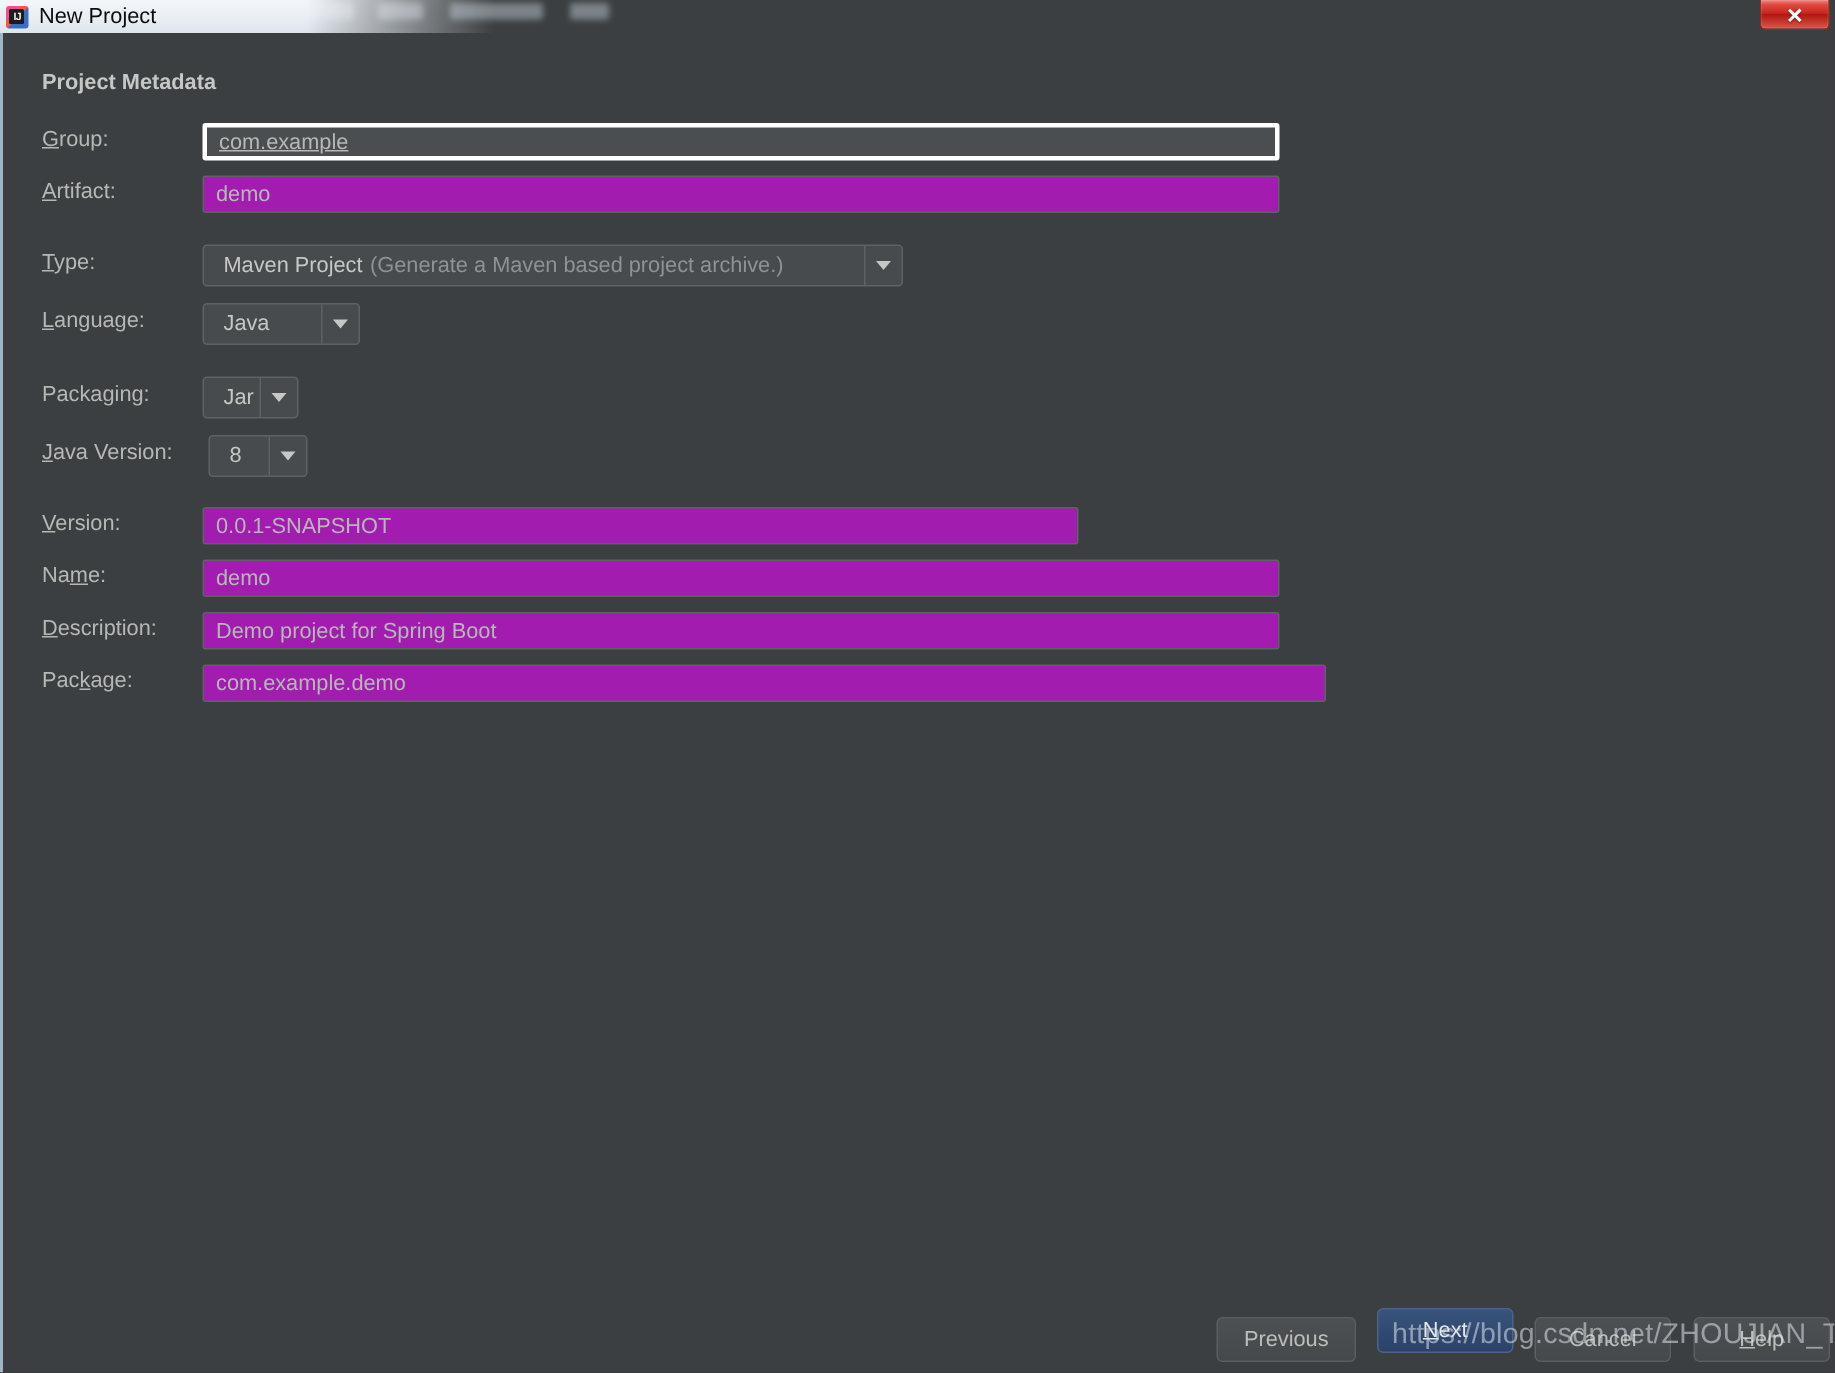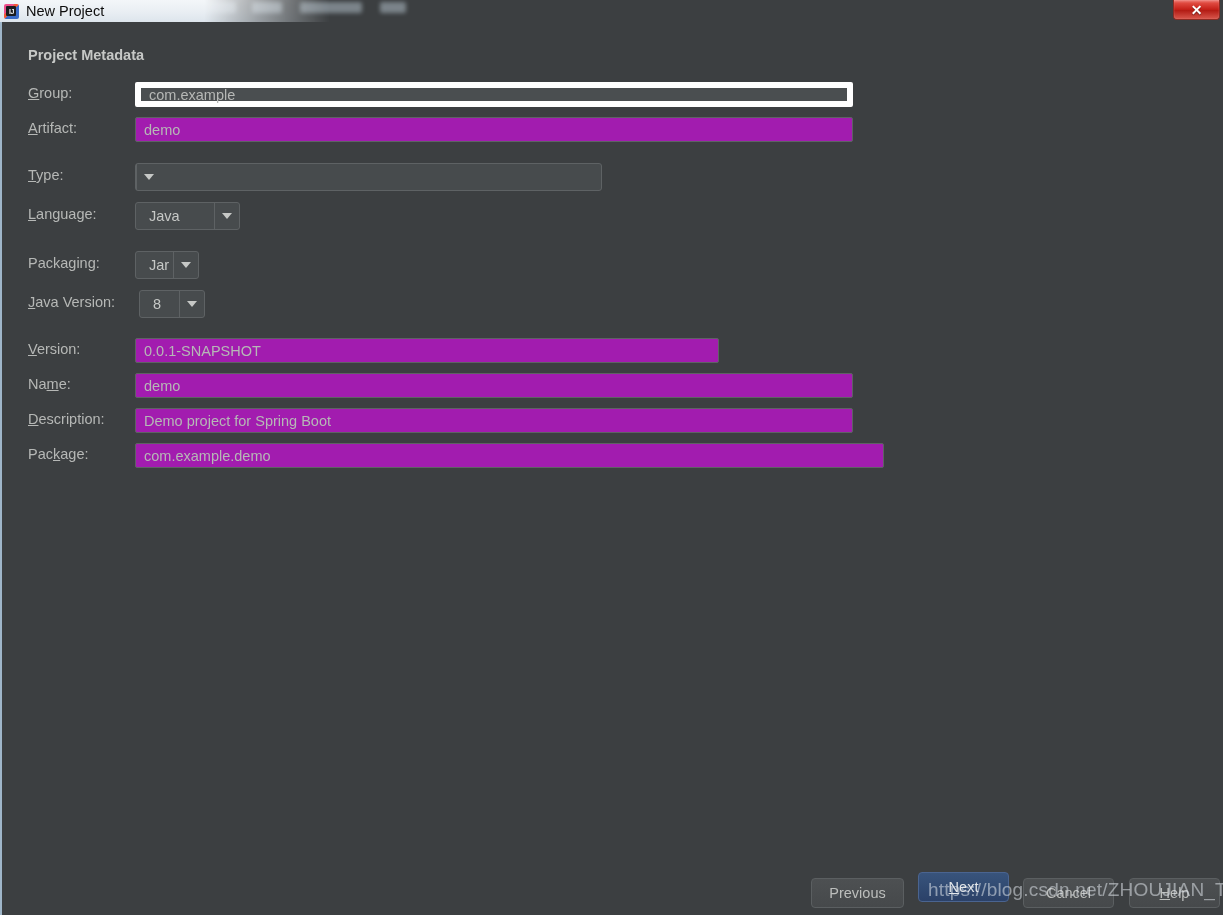--- a/index.html
+++ b/index.html
@@ -123,22 +123,23 @@
     background: #a21caf;
     border: 1px solid #5e6264;
     border-radius: 2px;
     color: #b6b8b6;
     font-size: 14.5px;
     display: flex; align-items: center;
     padding-left: 8px;
     height: 25px;
   }
   .field.focused {
-    border: 6px solid #ffffff;
+    border: 3px solid #ffffff;
     background: #4a4e50;
+    text-decoration: underline;
   }
 
   .combo {
     position: absolute;
     box-sizing: border-box;
     height: 28px;
     background: #474b4d;
     border: 1px solid #5e6264;
     border-radius: 3px;
     display: flex; align-items: stretch;
@@ -236,20 +237,24 @@
       <span class="lbl"><span></span><u>A</u><span>rtifact:</span></span>
     </div>
     <div class="field" style="left:133px; top:95px; width:718px;">
       <span>demo</span>
     </div>
 
     <div class="row" style="top:145px;">
       <span class="lbl"><span></span><u>T</u><span>ype:</span></span>
     </div>
     <div class="combo" style="left:133px; top:141px; width:467px;">
+      <div class="val">
+        <span>Maven Project</span>
+        <span class="dim">(Generate a Maven based project archive.)</span>
+      </div>
       <div class="arrow">
           <i></i>
         </div>
     </div>
 
     <div class="row" style="top:184px;">
       <span class="lbl"><span></span><u>L</u><span>anguage:</span></span>
     </div>
     <div class="combo" style="left:133px; top:180px; width:105px;">
       <div class="val">

